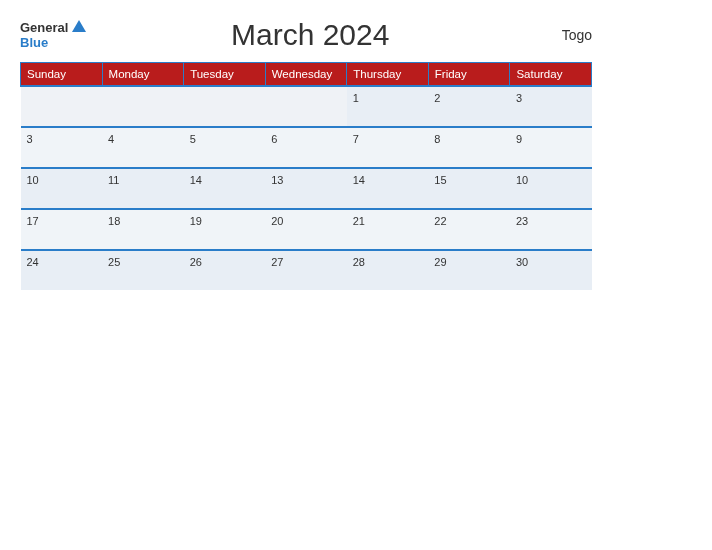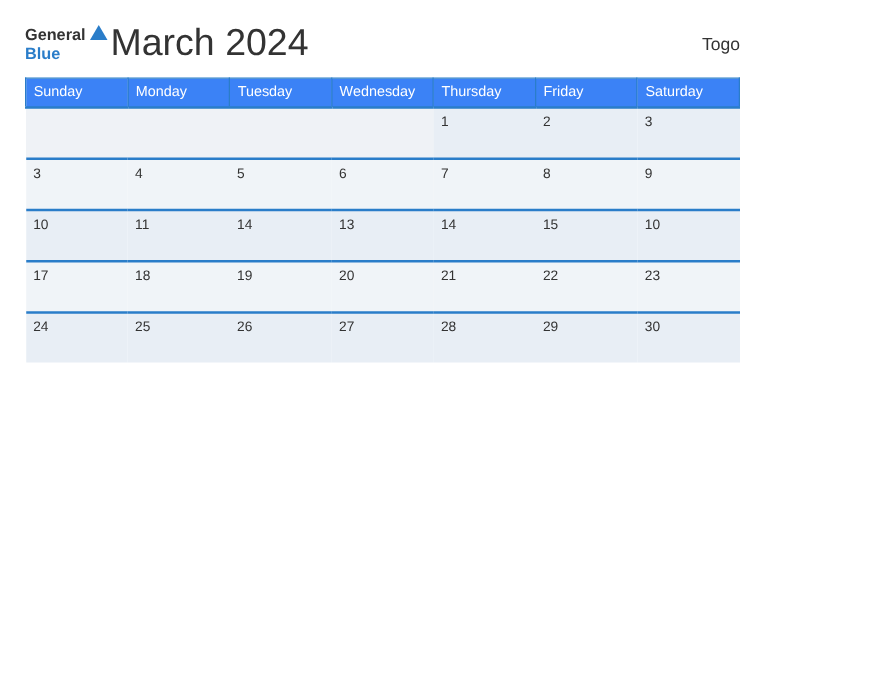--- a/index.html
+++ b/index.html
@@ -52,35 +52,35 @@
       align-items: flex-start;
     }
     .logo-row {
       display: flex;
       align-items: center;
     }
     .title {
       font-size: 30px;
       font-weight: normal;
       color: #333;
-      text-align: left;
+      text-align: center;
       flex: 1;
     }
     .country {
       font-size: 14px;
       color: #333;
       min-width: 60px;
       text-align: right;
     }
     .calendar {
       width: 100%;
       border-collapse: collapse;
     }
     .calendar thead tr {
-      background: #3b82f6;
+      background: #b91c1c;
     }
     .calendar thead th {
       color: #fff;
       font-size: 11.5px;
       font-weight: normal;
       text-align: left;
       padding: 5px 6px;
       border: 1px solid #2a7dc9;
       width: calc(100% / 7);
     }

